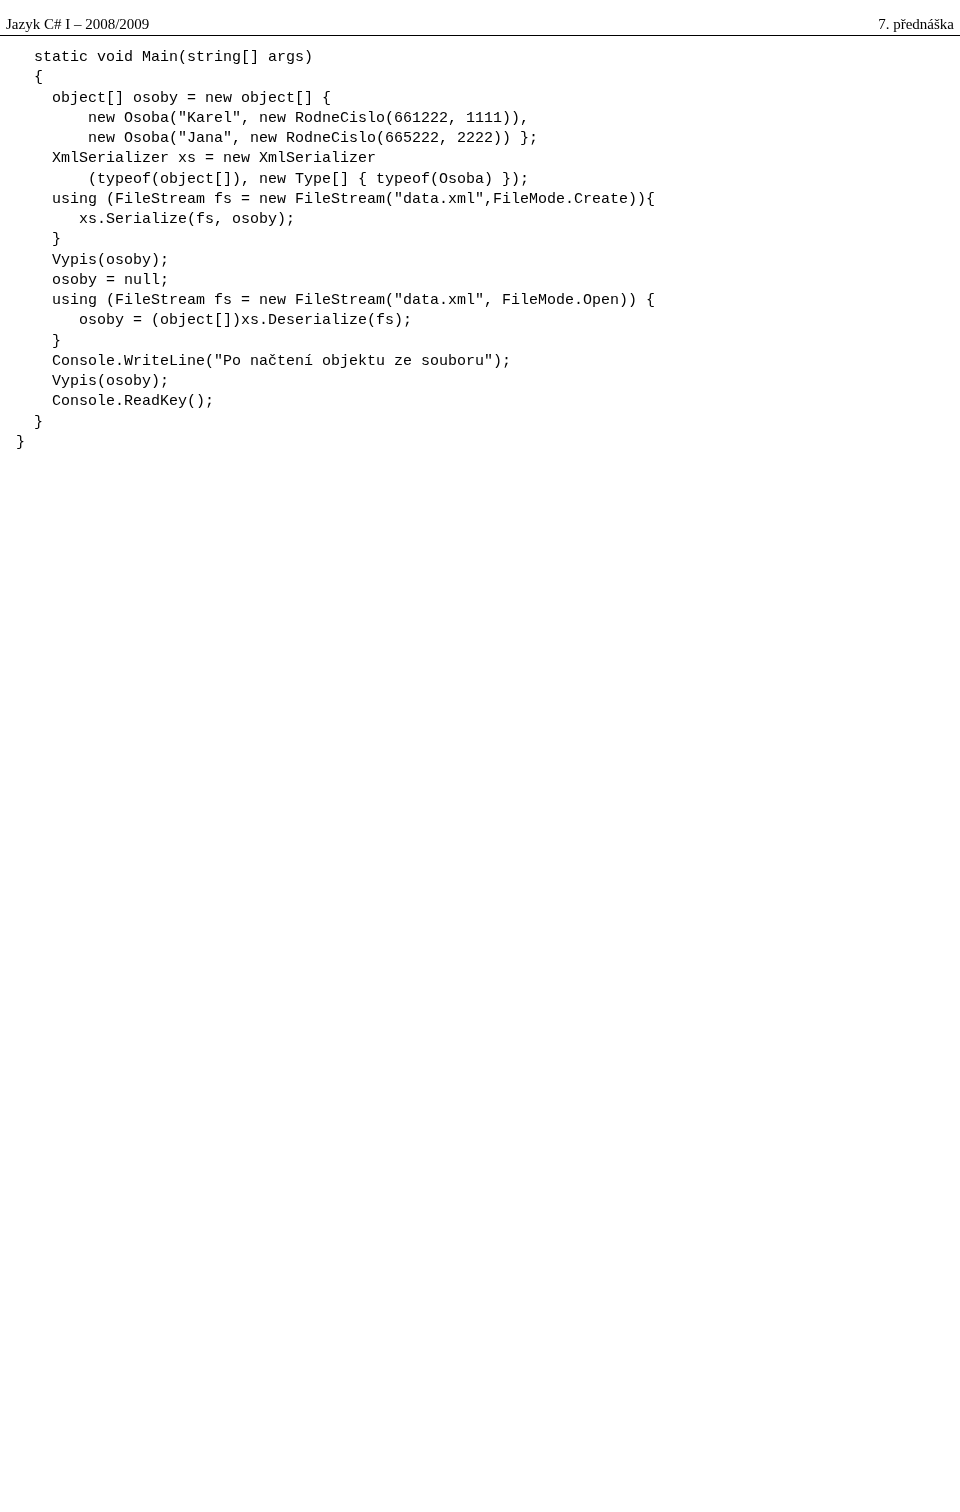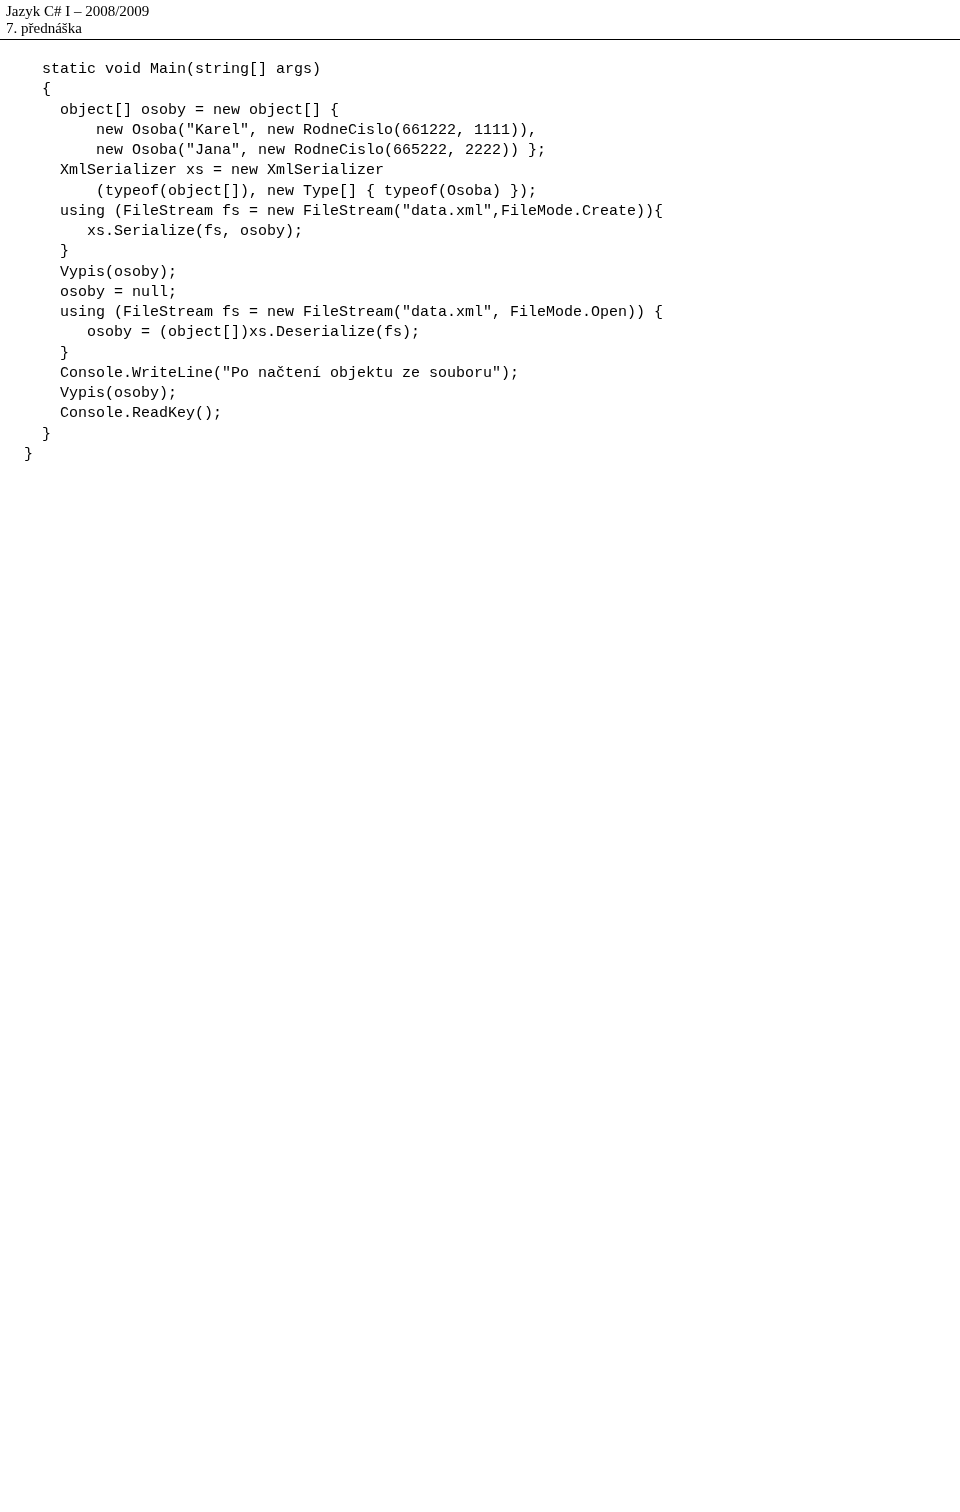--- a/index.html
+++ b/index.html
@@ -8,33 +8,32 @@
     background: #ffffff;
     font-family: "Times New Roman", Times, serif;
     font-size: 15px;
     color: #000000;
     width: 960px;
   }
   .header {
     display: flex;
     justify-content: space-between;
     border-bottom: 1px solid #000;
-    padding: 3px 6px 2px 6px;
+    padding: 16px 6px 2px 6px;
     font-size: 15px;
-    flex-direction: column;
   }
   .content {
     padding: 12px 16px 0 16px;
   }
   pre.code {
     font-family: "Courier New", Courier, monospace;
     font-size: 15px;
     line-height: 1.35;
     white-space: pre;
-    margin: 8px;
+    margin: 0;
   }
   .footer {
     text-align: center;
     font-size: 15px;
     padding-top: 1100px;
   }
 </style>
 </head>
 <body>
 

